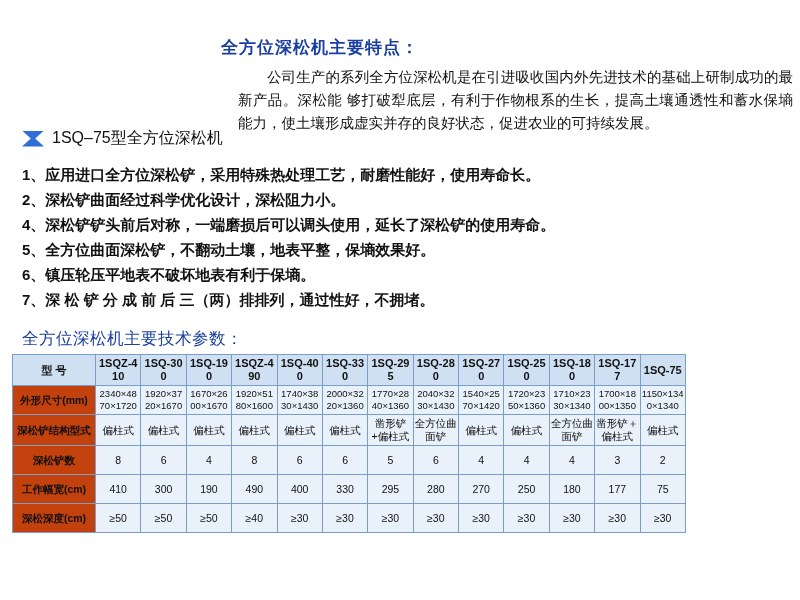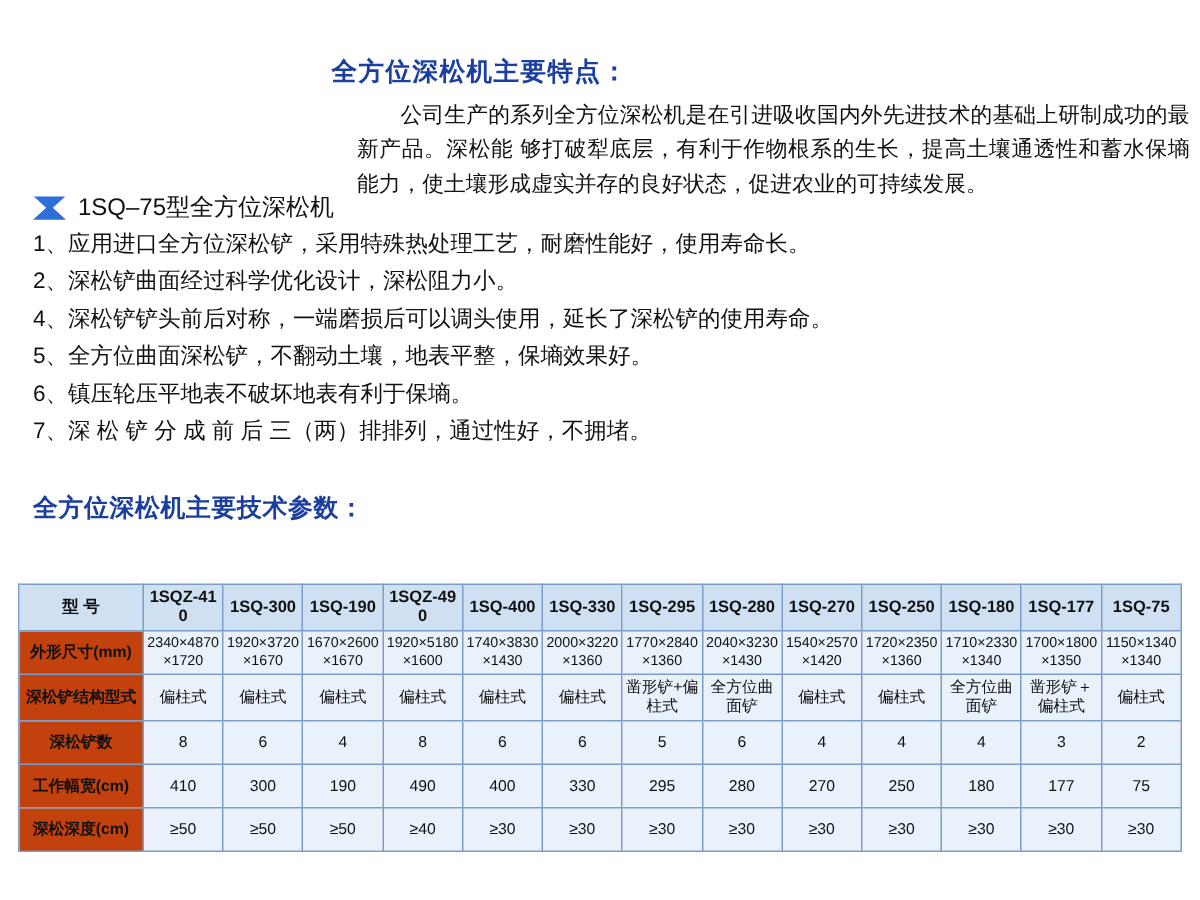--- a/index.html
+++ b/index.html
@@ -40,46 +40,45 @@
     background:#2d6fd6;
     clip-path:polygon(0 0,100% 0,60% 50%,100% 100%,0 100%,40% 50%);
   }
   .model-name{
     font-size:16px;
     color:#111;
     font-weight:normal;
   }
 
   .features{
-    position:absolute;left:22px;top:150px;width:760px;
+    position:absolute;left:22px;top:162px;width:760px;font-weight:bold;
   }
   .feature{
     font-size:15px;
     line-height:25px;
     color:#111;
     white-space:nowrap;
   }
 
   .spec-title{
     position:absolute;left:22px;top:328px;
     color:#1a3fa0;
     font-size:16.5px;
-    font-weight:bold;
+    font-weight:normal;
     letter-spacing:0.5px;
   }
 
   .table-wrap{
     position:absolute;left:12px;top:354px;width:776px;
   }
   table{
     border-collapse:collapse;
-    width:776px;
+    width:674px;
     table-layout:fixed;
     font-size:10.5px;
-    margin-top:35px;
   }
   th,td{
     border:1px solid #7a9ec9;
     text-align:center;
     vertical-align:middle;
     padding:2px 1px;
     line-height:13px;
     color:#111;
     word-break:break-all;
   }

